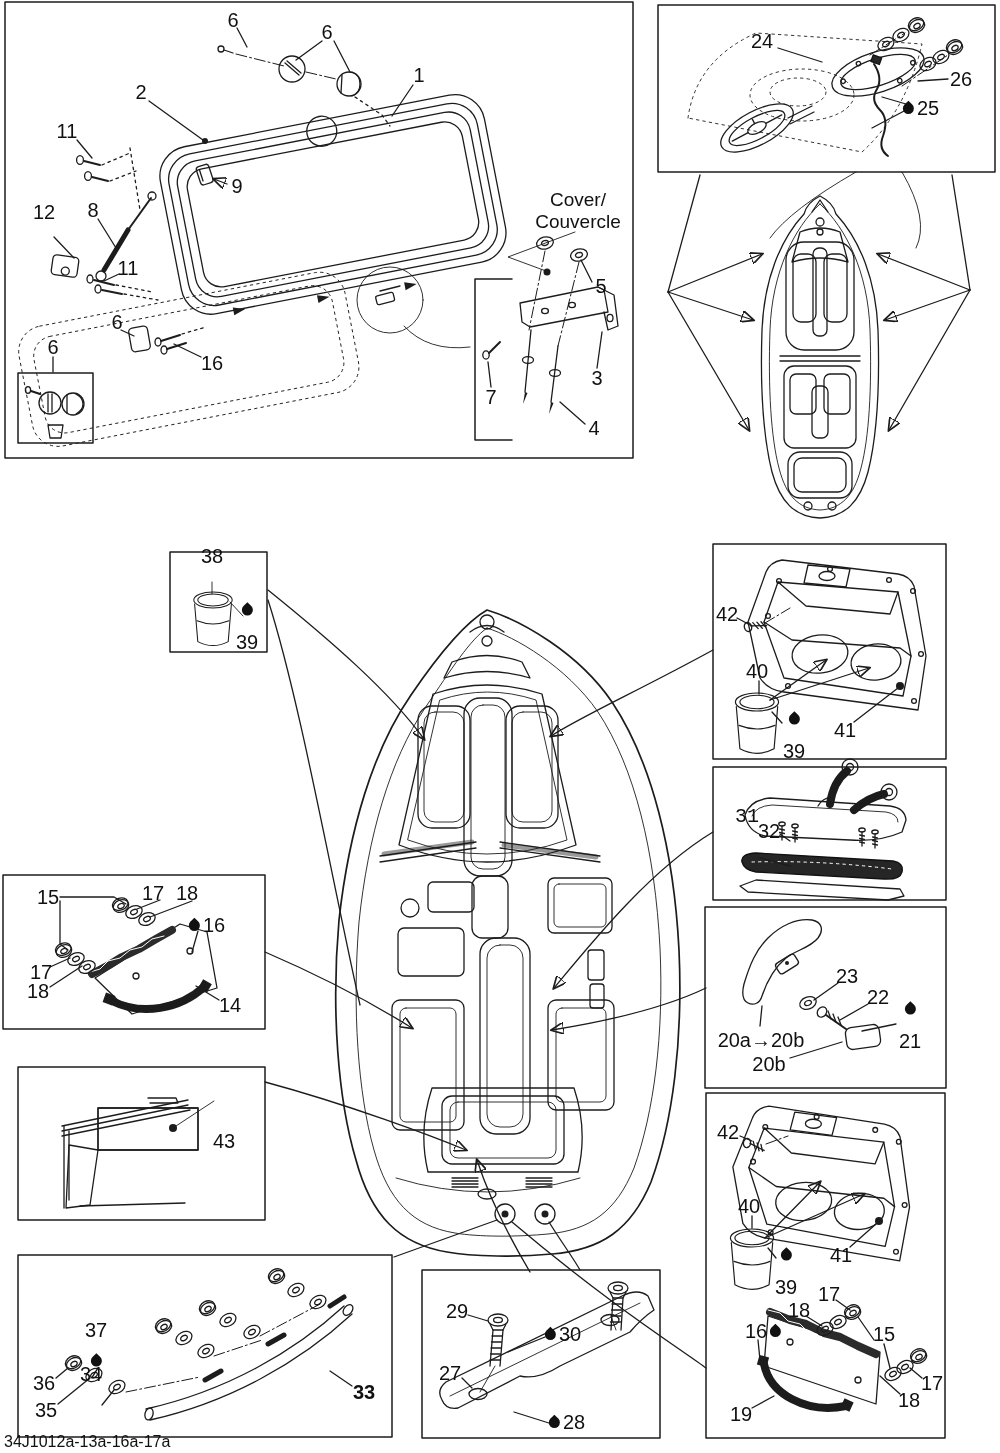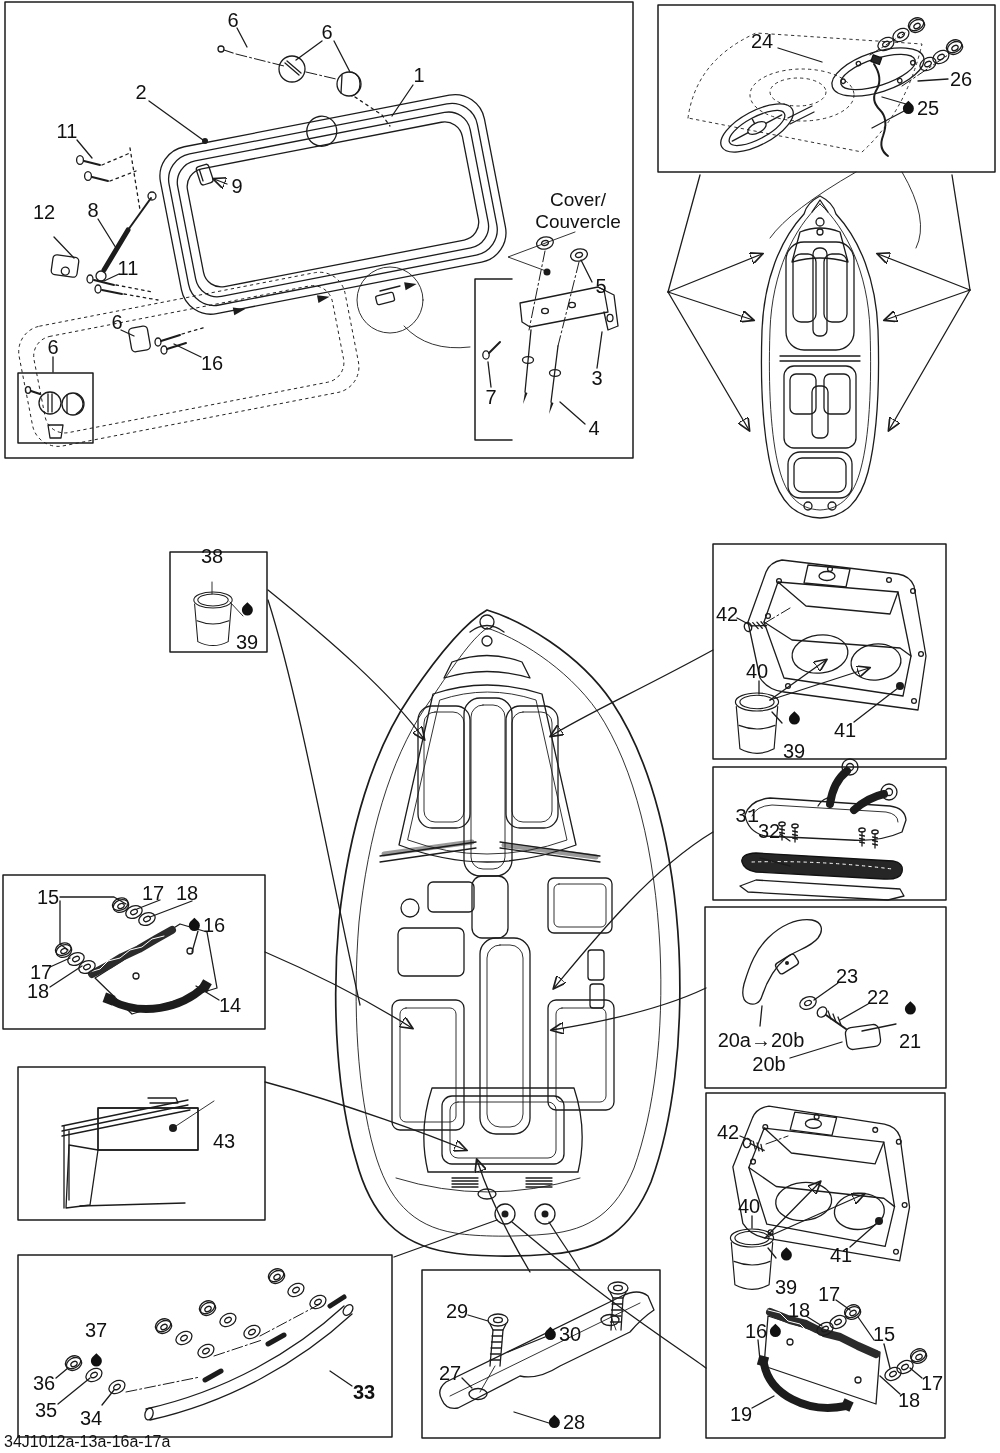--- a/index.html
+++ b/index.html
@@ -724,21 +724,21 @@
       <div class="callout d-bottom" style="left: 96px; top: 1343px;">
         <span>37</span>
         <span class="drop"></span>
       </div>
       <div class="callout" style="left: 44px; top: 1383px;">
         <span>36</span>
       </div>
       <div class="callout" style="left: 46px; top: 1410px;">
         <span>35</span>
       </div>
-      <div class="callout" style="left: 91px; top: 1374px; margin-top: 44px;">
+      <div class="callout" style="left: 91px; top: 1374px;">
         <span>34</span>
       </div>
       <div class="callout" style="left: 364px; top: 1392px; font-weight: bold;">
         <span>33</span>
       </div>
       <div class="callout" style="left: 457px; top: 1311px;">
         <span>29</span>
       </div>
       <div class="callout d-left" style="left: 563px; top: 1334px;">
         <span class="drop"></span>

